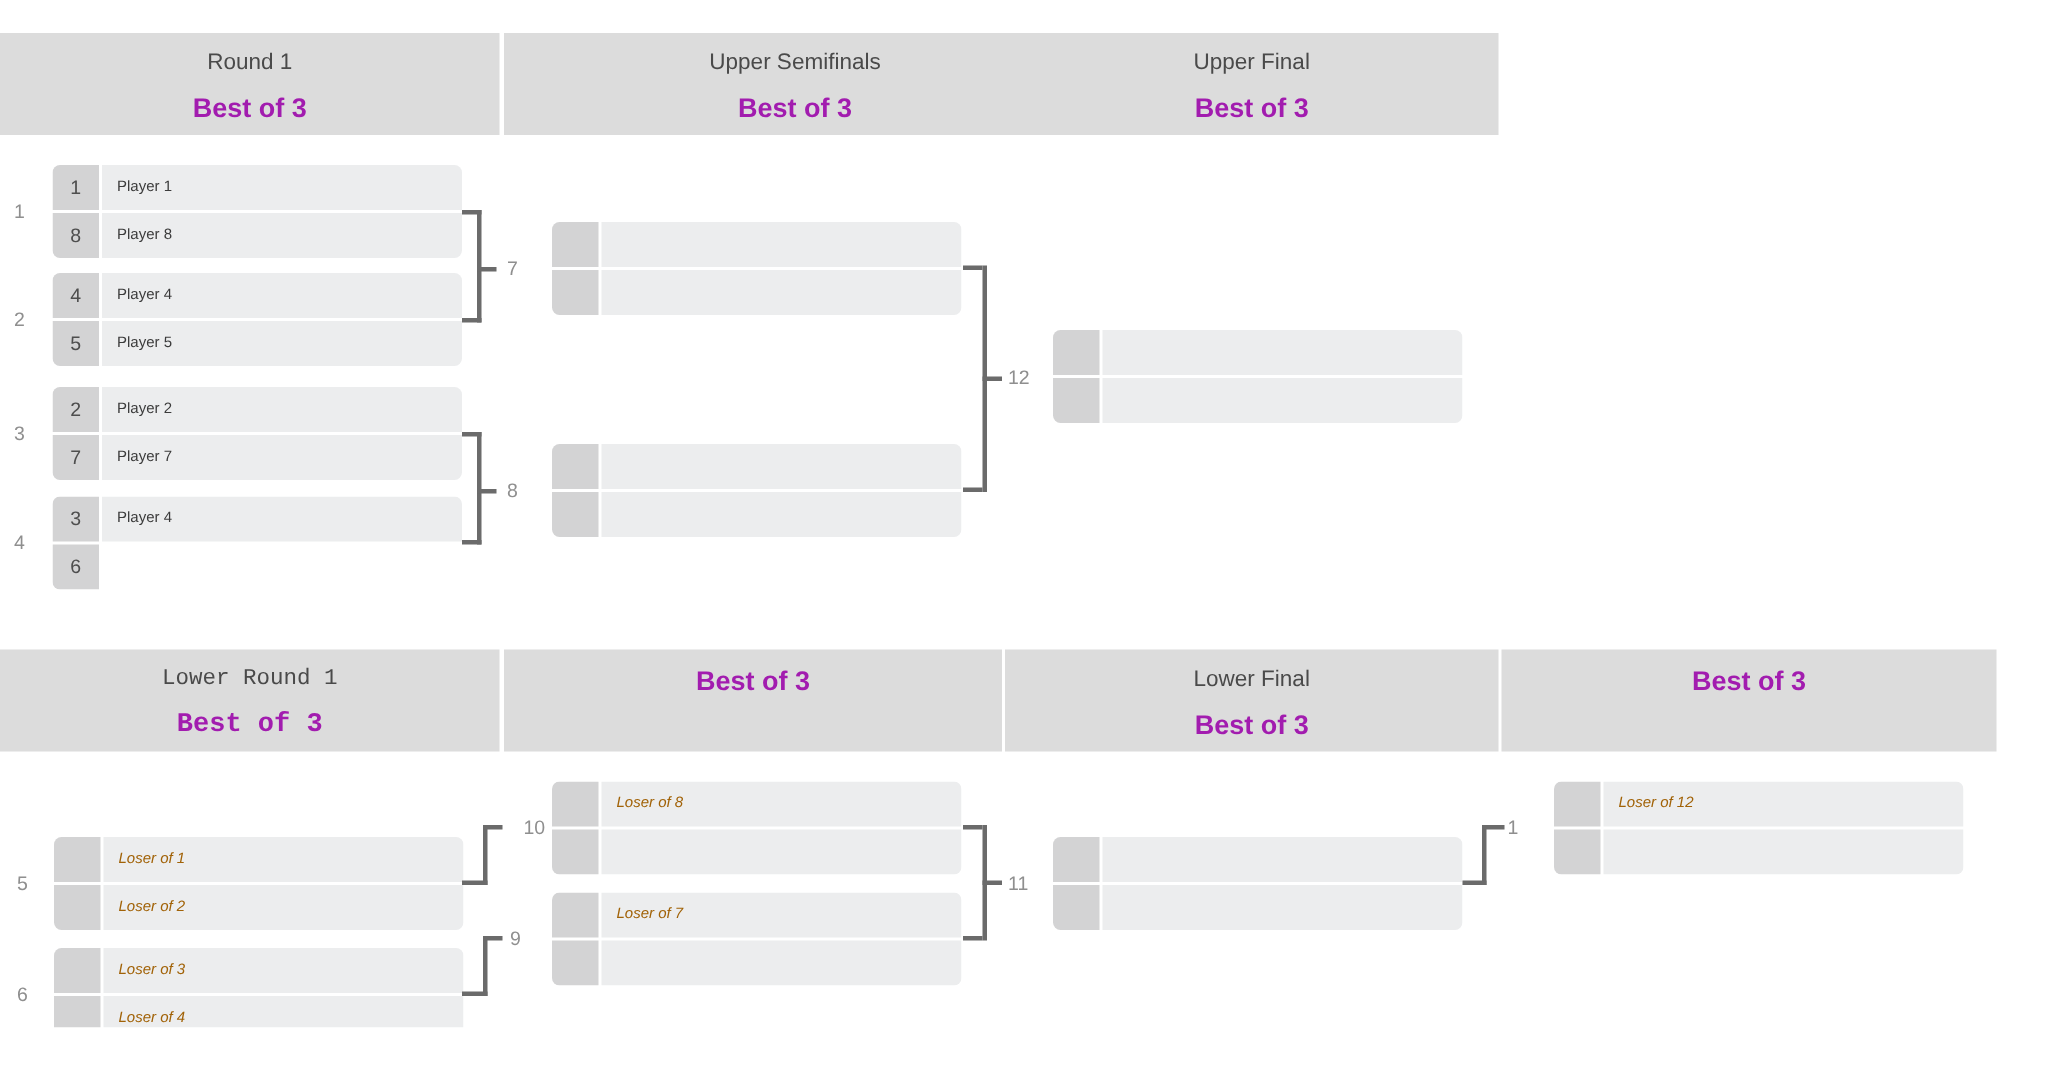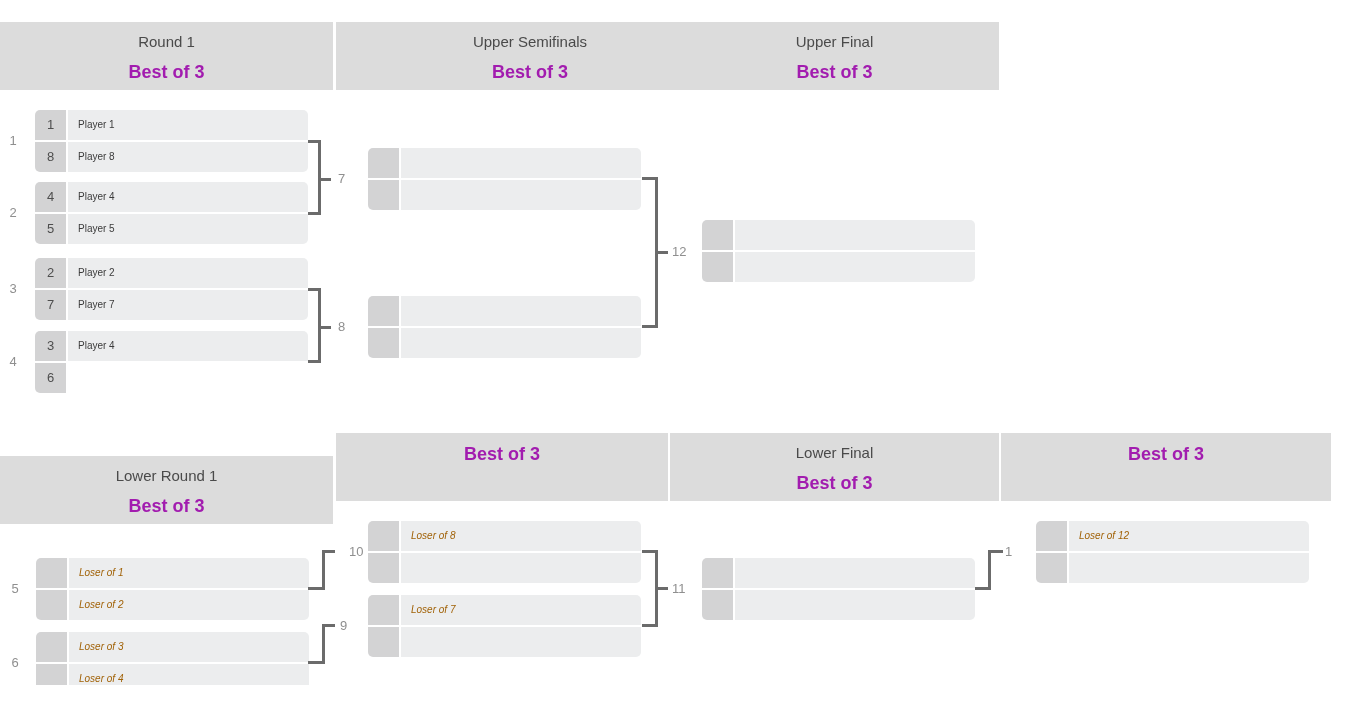--- a/index.html
+++ b/index.html
@@ -38,21 +38,21 @@
   </div>
   <div class="hdr" style="left:336px;top:22px;width:332px;padding-left:28px;">
     <div class="t">Upper Semifinals</div>
     <div class="s">Best of 3</div>
   </div>
   <div class="hdr" style="left:670px;top:22px;width:329px;">
     <div class="t">Upper Final</div>
     <div class="s">Best of 3</div>
   </div>
 
-  <div class="hdr" style="left:0;top:456px;width:333px;">
+  <div class="hdr" style="left:0;top:433px;width:333px;font-family:Liberation Mono, monospace;">
     <div class="t">Lower Round 1</div>
     <div class="s">Best of 3</div>
   </div>
   <div class="hdr" style="left:336px;top:433px;width:332px;">
     <div class="s">Best of 3</div>
   </div>
   <div class="hdr" style="left:670px;top:433px;width:329px;">
     <div class="t">Lower Final</div>
     <div class="s">Best of 3</div>
   </div>

